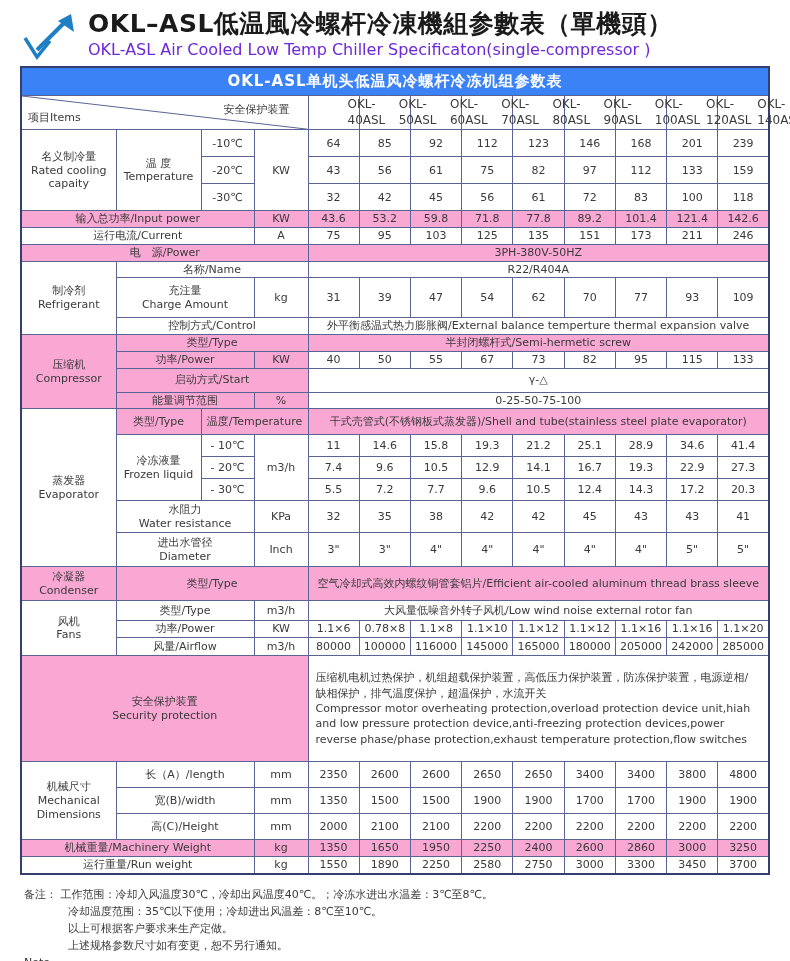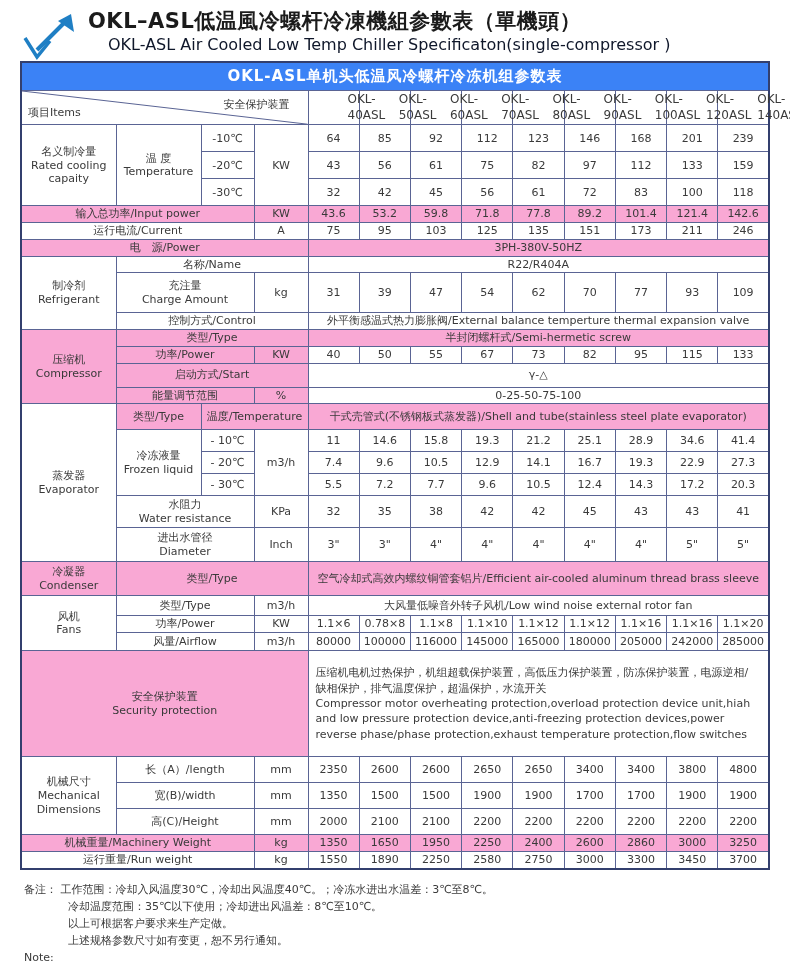--- a/index.html
+++ b/index.html
@@ -4,22 +4,22 @@
 <style>
   html,body{margin:0;padding:0;}
   body{
     width:790px;height:961px;overflow:hidden;background:#ffffff;
     font-family:"DejaVu Sans","Liberation Sans",sans-serif;color:#3a3a3a;
     position:relative;
   }
   
   .hdr{position:relative;padding:8px 0 2px 88px;}
   .logo{position:absolute;left:22px;top:8px;}
-  .t-zh{font-size:21px;font-weight:bold;color:#1b1b1b;line-height:1.25;letter-spacing:0.5px;}
-  .t-en{font-size:16px;color:#0f172a;margin-top:1px;margin-left:20px;}
+  .t-zh{font-size:25px;font-weight:bold;color:#1b1b1b;line-height:1.25;letter-spacing:0.5px;}
+  .t-en{font-size:16px;color:#6d28d9;margin-top:1px;}
   
   table{border-collapse:collapse;table-layout:fixed;width:750px;margin:5px 0 0 20px;border:2px solid #333f6e;}
   td{
     border:1px solid #5a6494;font-size:11px;text-align:center;vertical-align:middle;
     padding:1px 2px;line-height:1.25;white-space:pre-line;color:#3a3a3a;
   }
   .banner{background:#3b82f6;color:#ffffff;font-size:15px;font-weight:bold;height:25px;letter-spacing:1px;}
   .g{background:#f9a8d4;}
   .model{font-size:12px;line-height:1.3;padding-left:39px;}
   .al{text-align:left;padding:4px 7px;line-height:1.4;}

